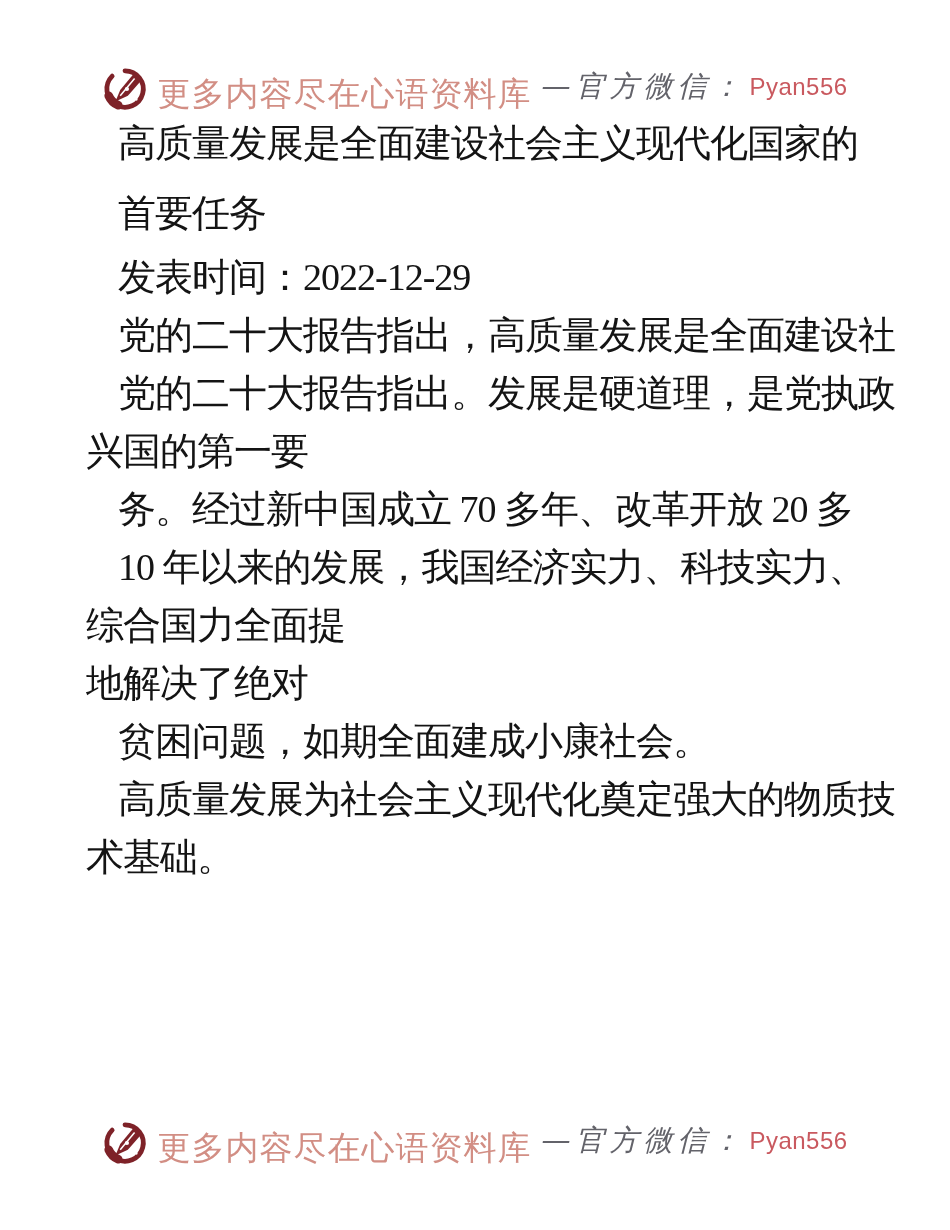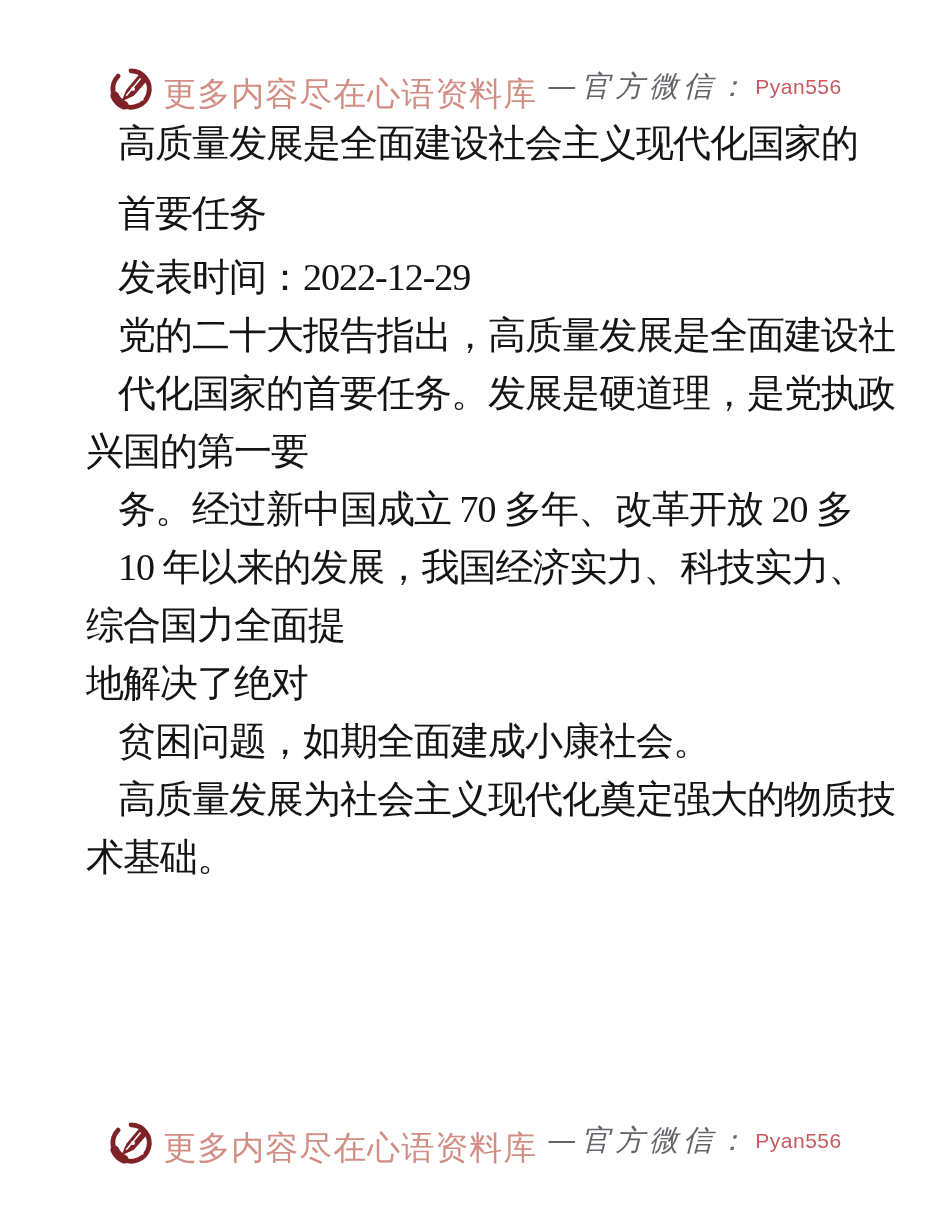--- a/index.html
+++ b/index.html
@@ -31,21 +31,21 @@
   .wm-label{
     color:#63636a;
     font-size:29px;
     font-style:italic;
     letter-spacing:5px;
     margin-left:10px;
     font-family:"DejaVu Serif","Liberation Serif",serif;
   }
   .wm-id{
     color:#c9595f;
-    font-size:21px;
+    font-size:24px;
     letter-spacing:0.5px;
     margin-left:4px;
     font-family:"Liberation Sans","DejaVu Sans",sans-serif;
   }
 
   
   .doc{
     position:absolute;
     top:108px;left:86px;right:50px;
     color:#141414;
@@ -76,21 +76,21 @@
     <span class="wm-brand">更多内容尽在心语资料库</span>
     <span class="wm-label">—官方微信：</span>
     <span class="wm-id">Pyan556</span>
   </div>
 
   <div class="doc">
     <div class="ln ttl ind">高质量发展是全面建设社会主义现代化国家的</div>
     <div class="ln ttl ind">首要任务</div>
     <div class="ln ind">发表时间：2022-12-29</div>
     <div class="ln ind">党的二十大报告指出，高质量发展是全面建设社</div>
-    <div class="ln ind">代化国家的首要任务。发展是硬道理，是党执政</div>
+    <div class="ln ind">党的二十大报告指出。发展是硬道理，是党执政</div>
     <div class="ln">兴国的第一要</div>
     <div class="ln ind">务。经过新中国成立 70 多年、改革开放 20 多</div>
     <div class="ln ind">10 年以来的发展，我国经济实力、科技实力、</div>
     <div class="ln">综合国力全面提</div>
     <div class="ln">地解决了绝对</div>
     <div class="ln ind">贫困问题，如期全面建成小康社会。</div>
     <div class="ln ind">高质量发展为社会主义现代化奠定强大的物质技</div>
     <div class="ln">术基础。</div>
   </div>
 

